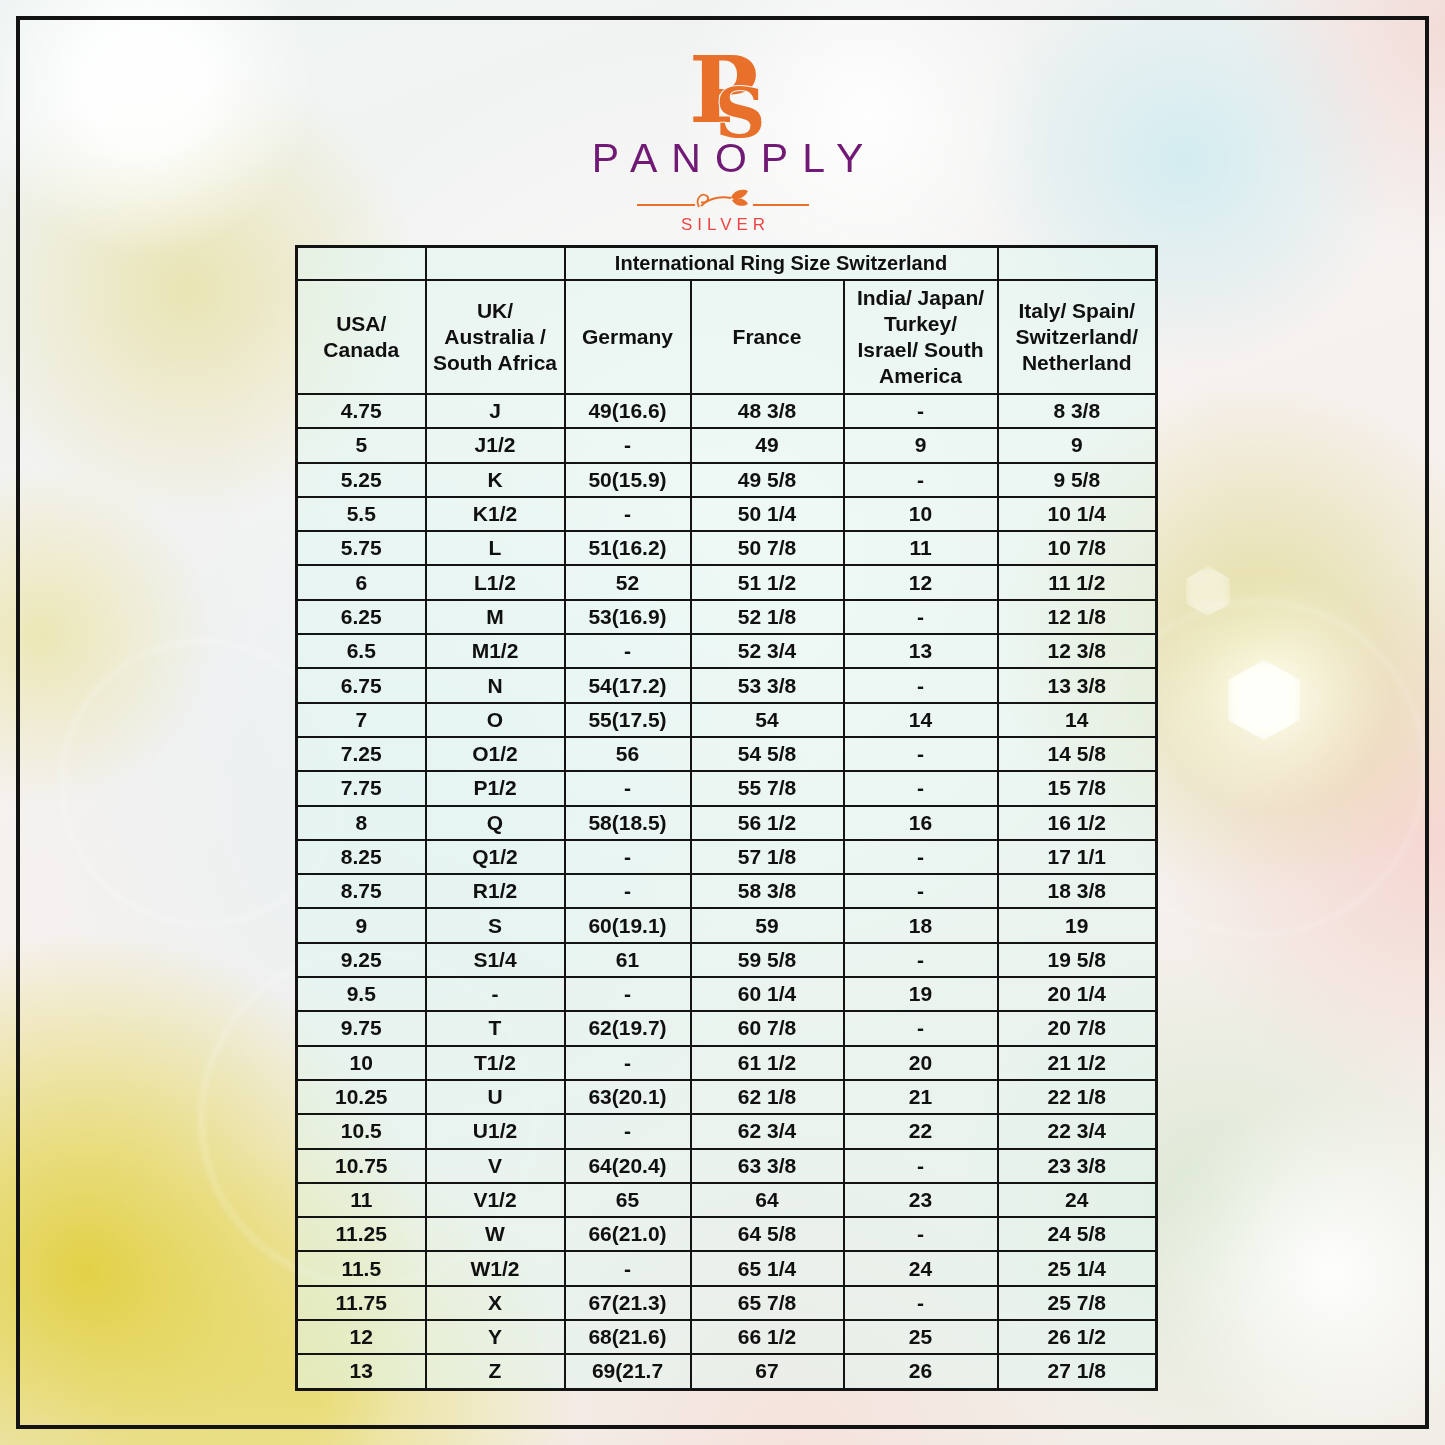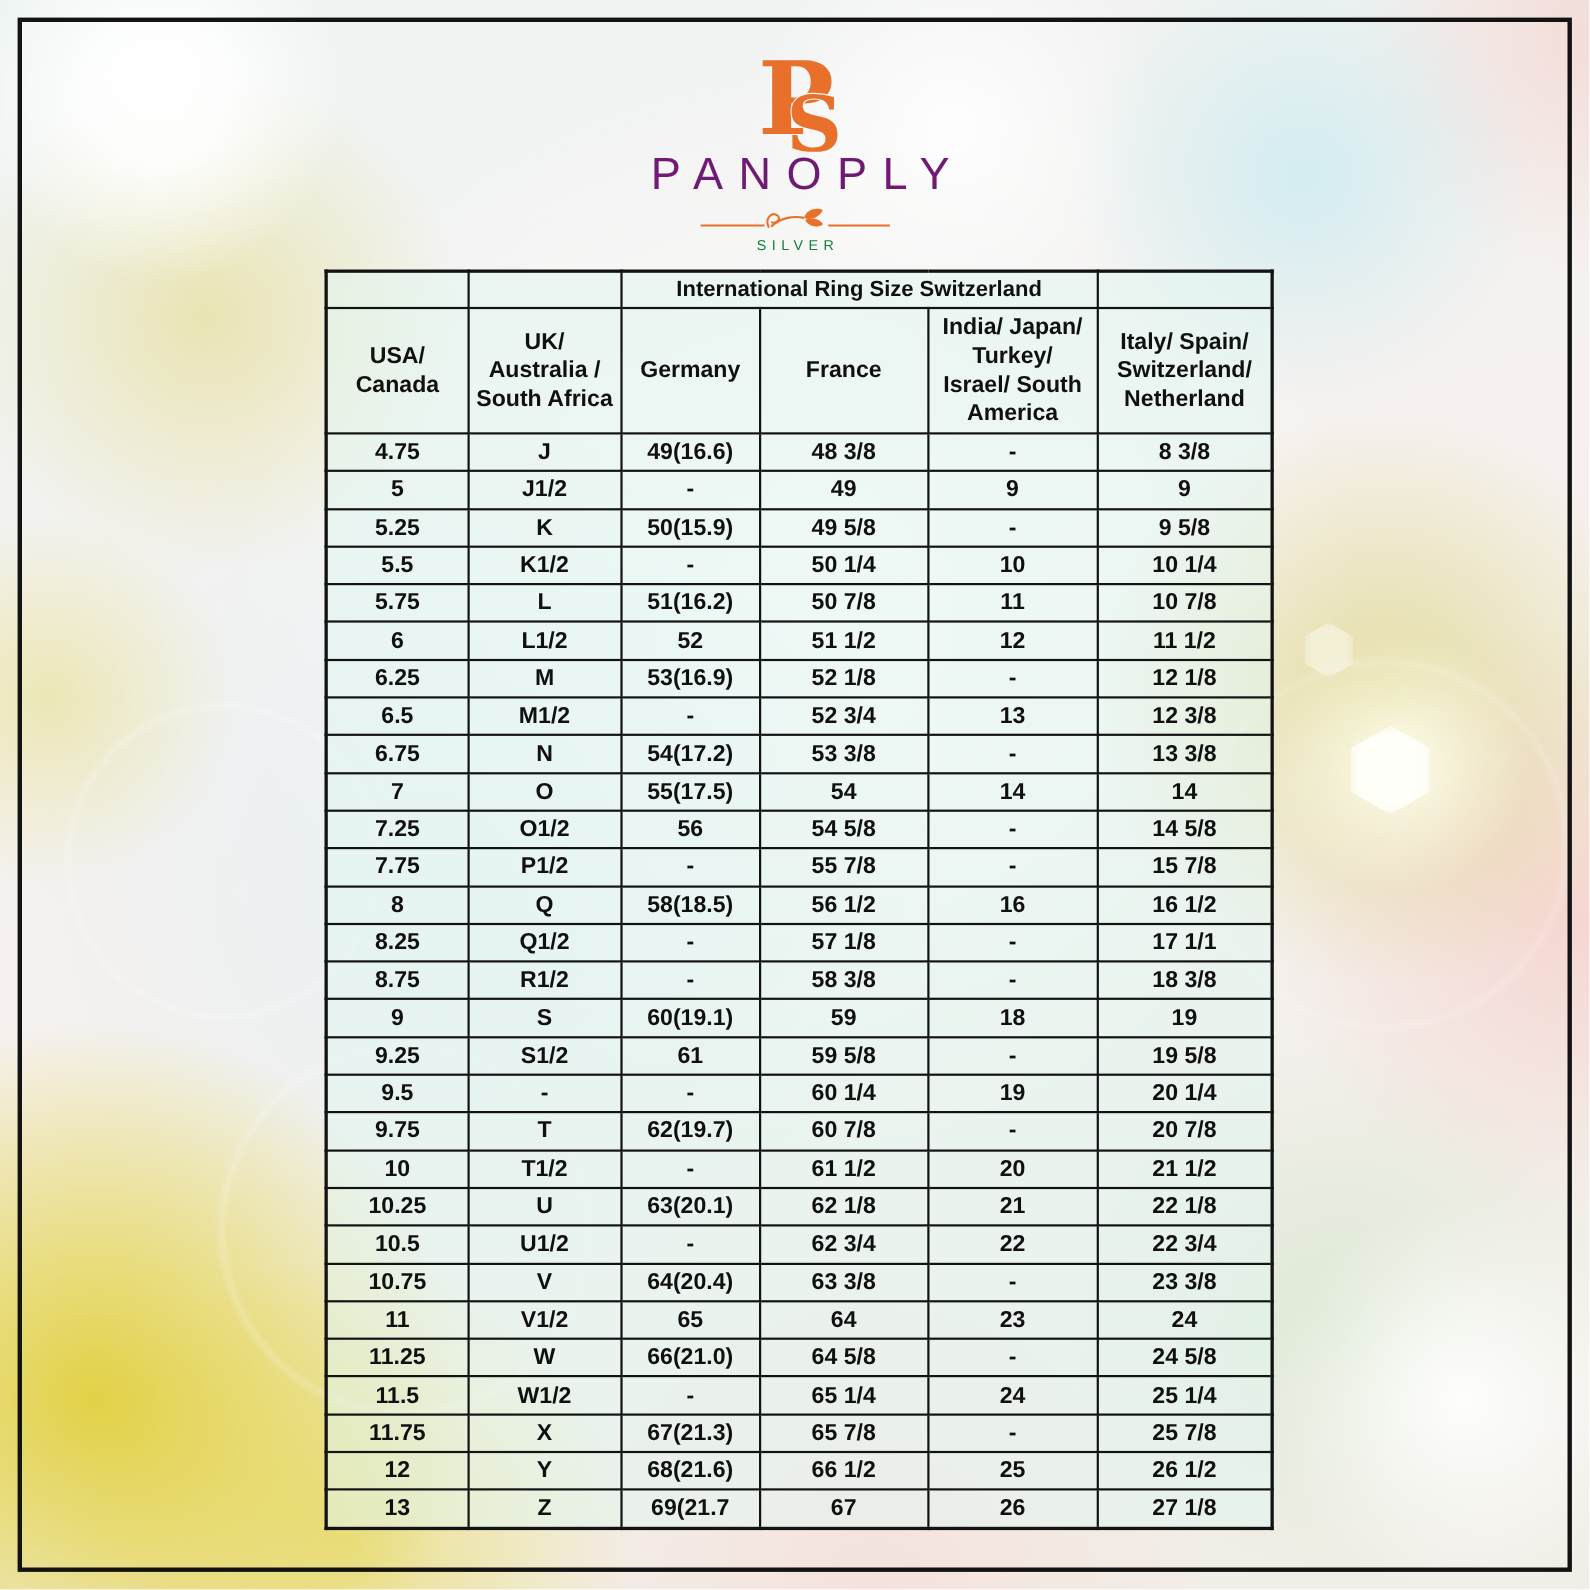--- a/index.html
+++ b/index.html
@@ -50,21 +50,21 @@
   }
   
   .logo { position:absolute; top:42px; left:0; width:100%; text-align:center; color:#1d1d1d; }
   .monogram { display:block; margin:0 auto; }
   .brand-name {
     margin-top:0px; font-size:41px; font-weight:400; color:#701a75;
     letter-spacing:14px; padding-left:24px; line-height:1.0;
   }
   .divider-row { margin-top:9px; height:26px; }
   .tagline {
-    margin-top:1px; font-size:13px; font-weight:400; color:#15803d;
+    margin-top:1px; font-size:17px; font-weight:400; color:#ef4444;
     letter-spacing:5px; padding-left:6px;
   }
   
   .table-wrap { position:absolute; left:295px; top:245px; }
   table.ring {
     width:860px; border-collapse:collapse; table-layout:fixed;
     border:3px solid #131313; background:rgba(226,245,240,0.55);
   }
   table.ring td, table.ring th {
     border:2px solid #131313; text-align:center; vertical-align:middle;
@@ -261,21 +261,21 @@
         <tr>
           <td>9</td>
           <td>S</td>
           <td>60(19.1)</td>
           <td>59</td>
           <td>18</td>
           <td>19</td>
         </tr>
         <tr>
           <td>9.25</td>
-          <td>S1/2</td>
+          <td>S1/4</td>
           <td>61</td>
           <td>59 5/8</td>
           <td>-</td>
           <td>19 5/8</td>
         </tr>
         <tr>
           <td>9.5</td>
           <td>-</td>
           <td>-</td>
           <td>60 1/4</td>

